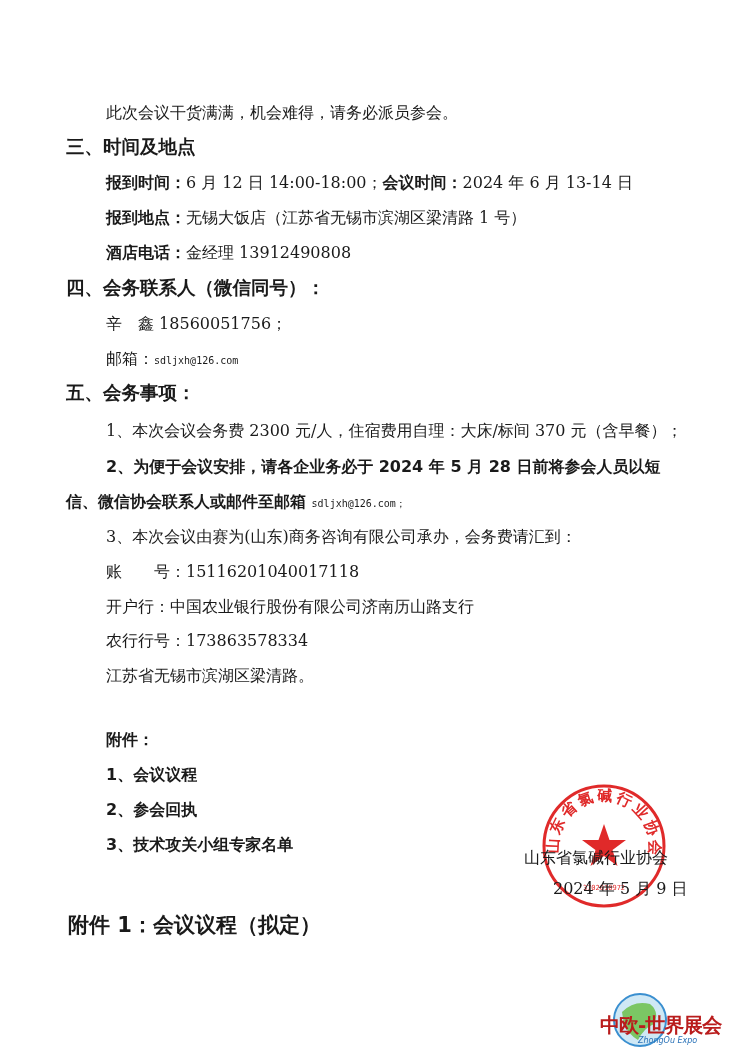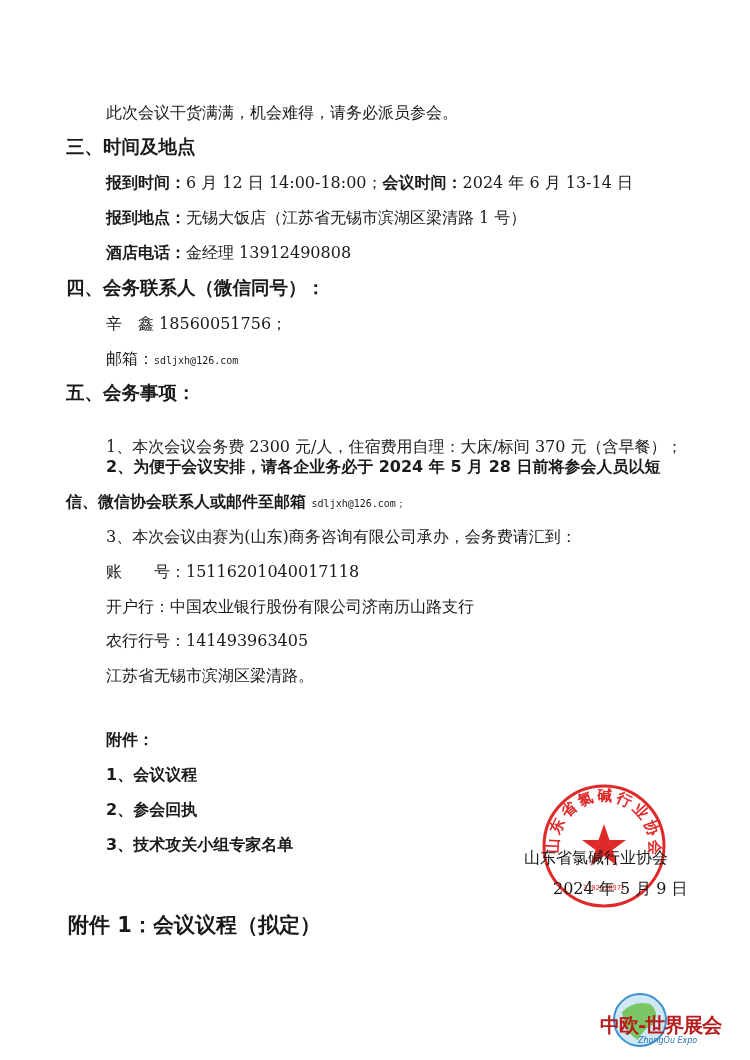--- a/index.html
+++ b/index.html
@@ -38,34 +38,34 @@
 
 <div class="line h" style="top:278px">四、会务联系人（微信同号）：</div>
 <div class="line ind" style="top:314px">
   <span>辛　鑫</span> <span>18560051756；</span>
 </div>
 <div class="line ind" style="top:349px">
   <span>邮箱：</span><span class="mono">sdljxh@126.com</span>
 </div>
 
 <div class="line h" style="top:383px">五、会务事项：</div>
-<div class="line ind" style="top:437px">1、本次会议会务费 2300 元/人，住宿费用自理：大床/标间 370 元（含早餐）；</div>
+<div class="line ind" style="top:421px">1、本次会议会务费 2300 元/人，住宿费用自理：大床/标间 370 元（含早餐）；</div>
 <div class="line ind bold-line" style="top:457px">2、为便于会议安排，请各企业务必于 2024 年 5 月 28 日前将参会人员以短</div>
 <div class="line bold-line" style="top:492px; left:66px">
   <span>信、微信协会联系人或邮件至邮箱 </span><span class="mono" style="font-weight:normal">sdljxh@126.com；</span>
 </div>
 <div class="line ind" style="top:527px">3、本次会议由赛为(山东)商务咨询有限公司承办，会务费请汇到：</div>
 <div class="line ind" style="top:562px">
   <span>账　　号：</span><span>15116201040017118</span>
 </div>
 <div class="line ind" style="top:597px">
   <span>开户行：</span><span>中国农业银行股份有限公司济南历山路支行</span>
 </div>
 <div class="line ind" style="top:631px">
-  <span>农行行号：</span><span>141493963405</span>
+  <span>农行行号：</span><span>173863578334</span>
 </div>
 <div class="line ind" style="top:666px">江苏省无锡市滨湖区梁清路。</div>
 
 <div class="line ind b" style="top:702px">附件：</div>
 <div class="line ind b" style="top:737px">1、会议议程</div>
 <div class="line ind b" style="top:772px">2、参会回执</div>
 <div class="line ind b" style="top:807px">3、技术攻关小组专家名单</div>
 
 <svg class="seal" viewBox="0 0 128 128">
   <circle cx="64" cy="64" r="60" fill="none" stroke="#e02a2a" stroke-width="3"></circle>

